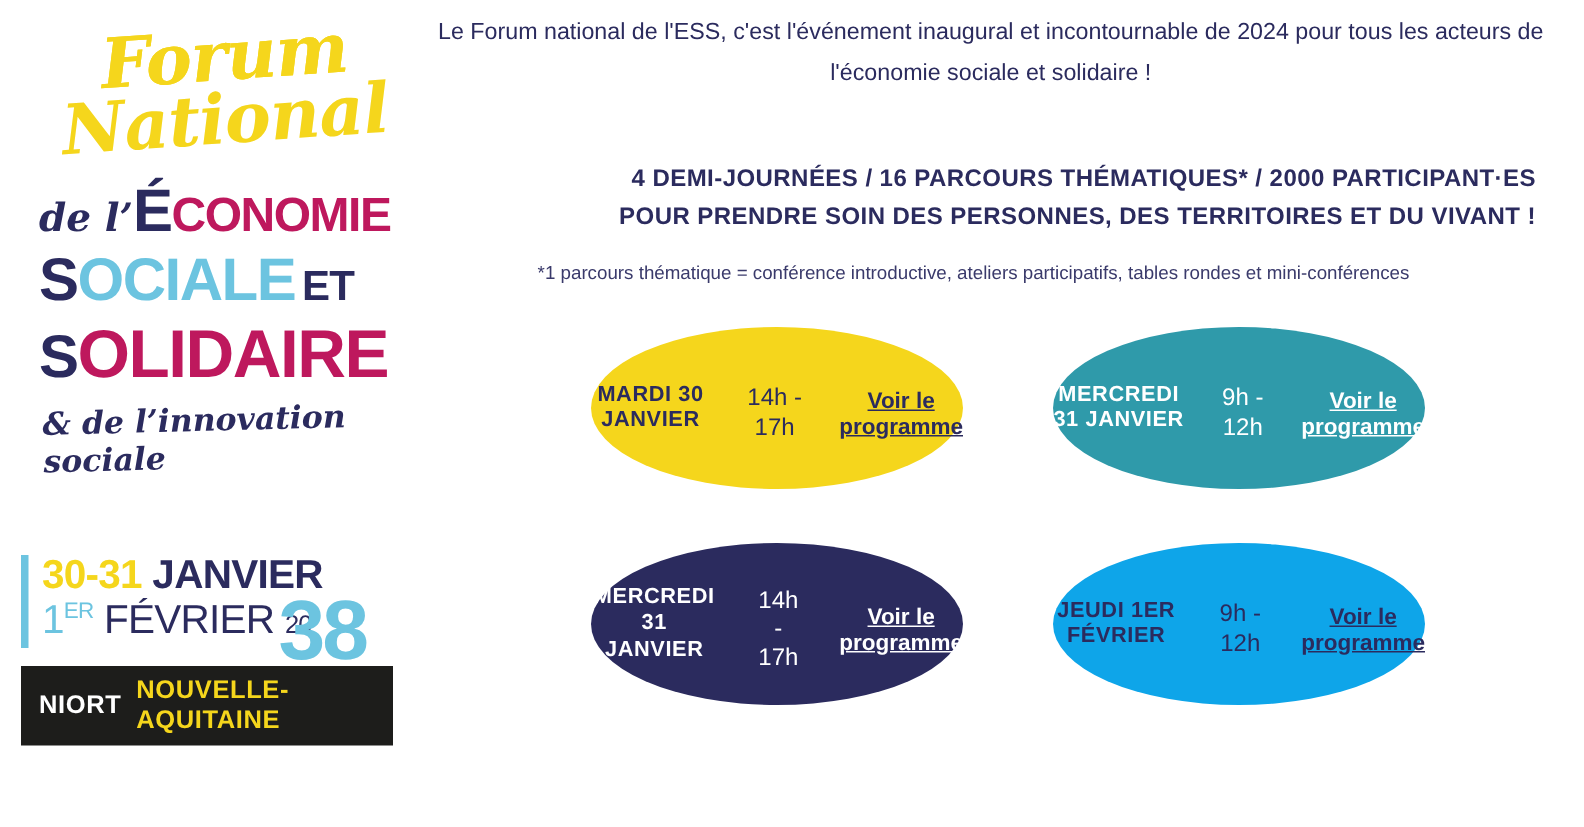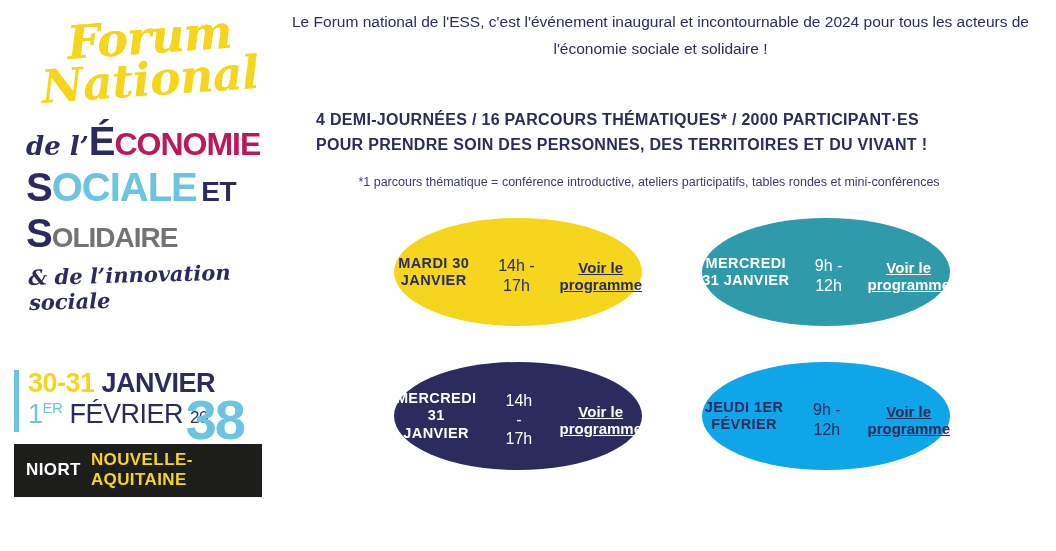--- a/index.html
+++ b/index.html
@@ -92,22 +92,22 @@
     font-weight: bold;
     letter-spacing: -1px;
   }
   .l-et {
     font-size: 28px;
     color: #2b2b5e;
     font-weight: bold;
     letter-spacing: -0.5px;
   }
   .l-olidaire {
-    font-size: 28px;
-    color: #737373;
+    font-size: 45px;
+    color: #be185d;
     font-weight: bold;
     letter-spacing: -1px;
   }
   .logo-row {
     margin-left: 8px;
     margin-top: 12px;
   }
   .logo-row2 { margin-left: 8px; margin-top: 6px; }
   .logo-row3 { margin-left: 8px; margin-top: 6px; }
   .logo-innovation {
@@ -188,24 +188,24 @@
     left: 288px;
     top: 8px;
     width: 745px;
     text-align: center;
     font-size: 15.5px;
     line-height: 1.75;
     color: #2b2b5e;
   }
   .highlight {
     position: absolute;
-    left: 316px;
+    left: 304px;
     top: 108px;
     width: 720px;
-    text-align: left;
+    text-align: right;
   }
   .hl-line {
     font-size: 16px;
     font-weight: bold;
     letter-spacing: 0.3px;
     color: #2b2b5e;
     line-height: 1.55;
   }
   .footnote {
     position: absolute;

